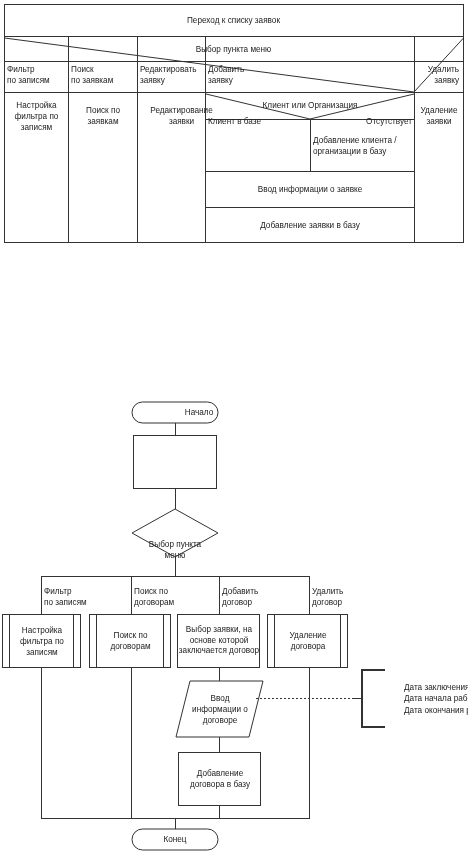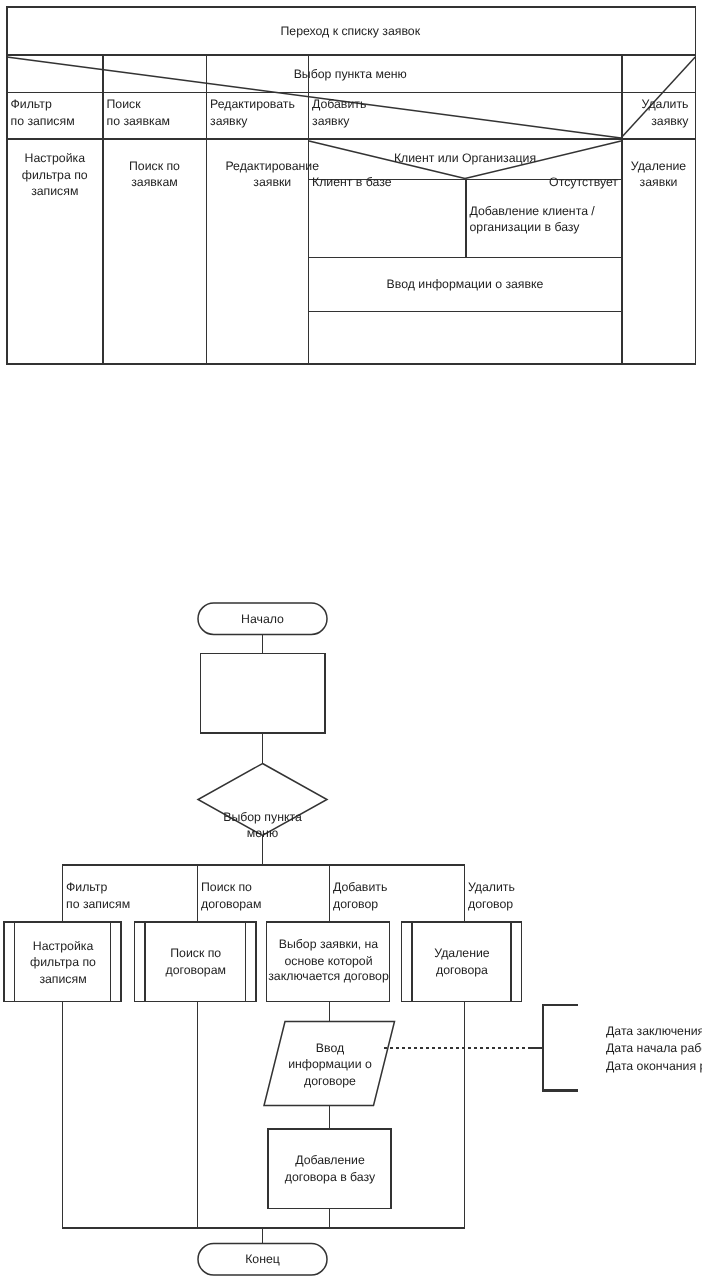--- a/index.html
+++ b/index.html
@@ -78,20 +78,21 @@
 заявки</div>
   <div class="lbl" style="left:416px;top:95px;width:46px;height:42px;">Удаление
 заявки</div>
 
   <div class="lbl" style="left:207px;top:94px;width:206px;height:22px;">Клиент или Организация</div>
   <div class="lbl left" style="left:208px;top:113px;width:110px;height:16px;">Клиент в базе</div>
   <div class="lbl right" style="left:300px;top:113px;width:112px;height:16px;">Отсутствует</div>
   <div class="lbl left" style="left:313px;top:120px;width:100px;height:51px;">Добавление клиента /
 организации в базу</div>
   <div class="lbl" style="left:207px;top:172px;width:206px;height:35px;">Ввод информации о заявке</div>
+  <div class="lbl" style="left:207px;top:208px;width:206px;height:34px;">Добавление заявки в базу</div>
 
   <svg class="layer" viewBox="0 0 468 855" preserveAspectRatio="none">
     <g stroke="#333" stroke-width="1" fill="none">
 
       <rect x="132" y="402" width="86" height="21" rx="10.5" ry="10.5"></rect>
 
       <line x1="175" y1="423" x2="175" y2="435" shape-rendering="crispEdges"></line>
 
       <rect x="133.5" y="435.5" width="83" height="53" shape-rendering="crispEdges"></rect>
 
@@ -150,21 +151,21 @@
 
     <g fill="none">
 
       <line x1="256" y1="698.5" x2="352" y2="698.5" stroke="#333" stroke-width="1" stroke-dasharray="2,2" shape-rendering="crispEdges"></line>
 
       <polyline points="385,670 362,670 362,727 385,727" stroke="#333" stroke-width="1.6" shape-rendering="crispEdges"></polyline>
       <line x1="352" y1="698.5" x2="362" y2="698.5" stroke="#333" stroke-width="1.4" shape-rendering="crispEdges"></line>
     </g>
   </svg>
 
-  <div class="lbl" style="left:132px;top:402px;width:86px;height:21px;">Начало</div>
+  <div class="lbl" style="left:132px;top:402px;width:86px;height:21px;padding-left:24px;">Начало</div>
 
 
   <div class="lbl" style="left:140px;top:529px;width:70px;height:42px;">Выбор пункта
 меню</div>
 
   <div class="lbl topleft" style="left:44px;top:586px;width:85px;height:26px;">Фильтр
 по записям</div>
   <div class="lbl topleft" style="left:134px;top:586px;width:85px;height:26px;">Поиск по
 договорам</div>
   <div class="lbl topleft" style="left:222px;top:586px;width:85px;height:26px;">Добавить

